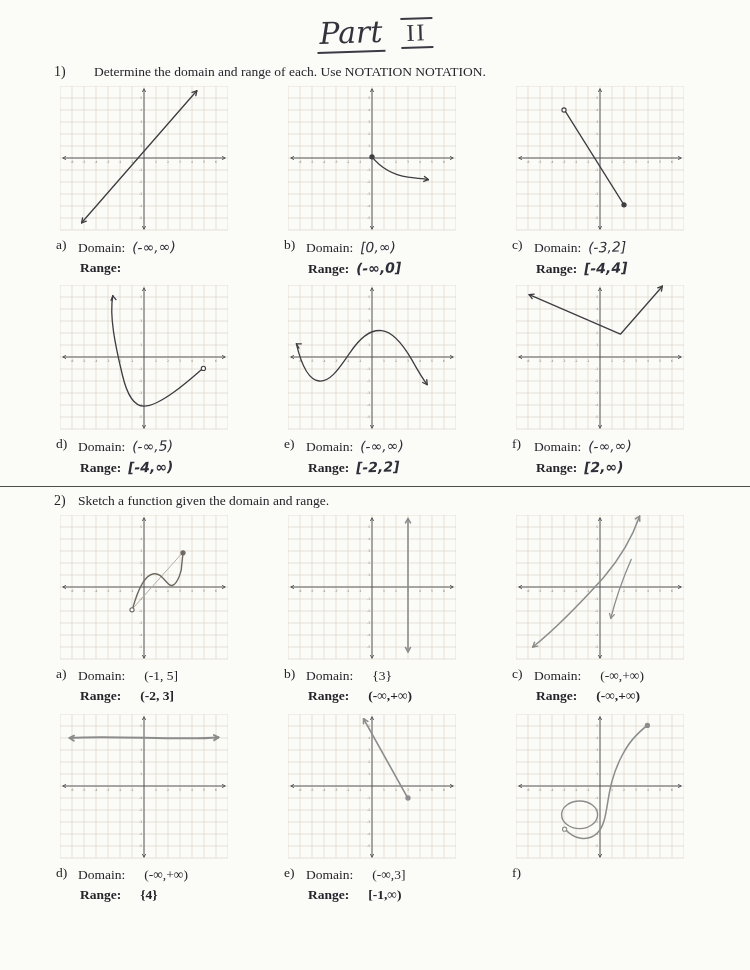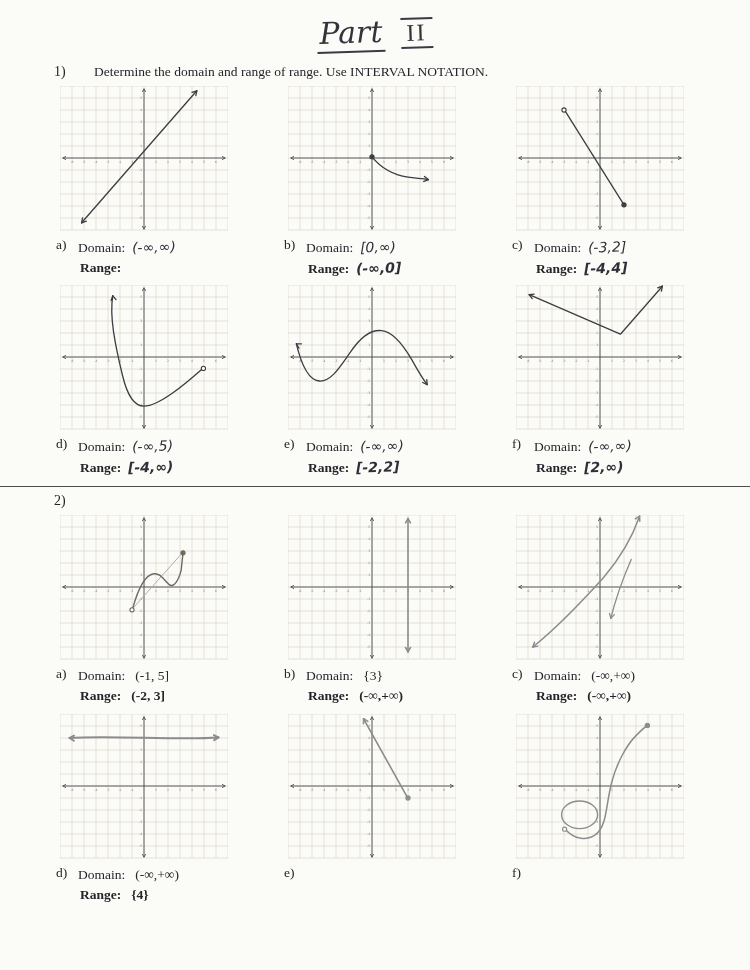--- a/index.html
+++ b/index.html
@@ -60,39 +60,39 @@
   .lbl{margin-right:4px;}
   .hand{
     font-family:"DejaVu Sans", sans-serif;
     font-style:italic;
     font-size:14px;
     color:#2f2f3a;
     display:inline-block;
     transform:rotate(-1.5deg);
     margin-left:3px;
   }
-  .printed{margin-left:6px;}
+  .printed{margin-left:15px;}
   hr.divider{
     border:none;
     border-top:1.5px solid #4d4d4d;
     margin:8px 0 6px 0;
     width:100%;
   }
 </style>
 </head>
 <body>
 
 <div class="title-row">
   <span class="pt-word">Part</span>
   <span class="pt-num">II</span>
 </div>
 
 <div class="prob-head">
   <span class="pnum">1)</span>
-  <span class="ptext">Determine the domain and range of range.  Use INTERVAL NOTATION.</span>
+  <span class="ptext">Determine the domain and range of each.  Use NOTATION NOTATION.</span>
 </div>
 
 <div class="graph-grid">
   <div class="cell">
     <div class="graph"><svg viewBox="0 0 168 146" width="168" height="146">
           <line x1="0" y1="0" x2="0" y2="144" stroke="#d8d0c2" stroke-width="0.6"></line>
           <line x1="12" y1="0" x2="12" y2="144" stroke="#d8d0c2" stroke-width="0.6"></line>
           <line x1="24" y1="0" x2="24" y2="144" stroke="#d8d0c2" stroke-width="0.6"></line>
           <line x1="36" y1="0" x2="36" y2="144" stroke="#d8d0c2" stroke-width="0.6"></line>
           <line x1="48" y1="0" x2="48" y2="144" stroke="#d8d0c2" stroke-width="0.6"></line>
@@ -543,20 +543,21 @@
         <div class="rng"><span class="lbl">Range:</span><span class="hand">[2,∞)</span></div>
       </div>
     </div>
   </div>
 </div>
 
 <hr class="divider">
 
 <div class="prob-head">
   <span class="pnum" style="width:24px">2)</span>
+  <span class="ptext">Sketch a function given the domain and range.</span>
 </div>
 
 <div class="graph-grid">
   <div class="cell">
     <div class="graph"><svg viewBox="0 0 168 146" width="168" height="146">
           <line x1="0" y1="0" x2="0" y2="144" stroke="#d8d0c2" stroke-width="0.6"></line>
           <line x1="12" y1="0" x2="12" y2="144" stroke="#d8d0c2" stroke-width="0.6"></line>
           <line x1="24" y1="0" x2="24" y2="144" stroke="#d8d0c2" stroke-width="0.6"></line>
           <line x1="36" y1="0" x2="36" y2="144" stroke="#d8d0c2" stroke-width="0.6"></line>
           <line x1="48" y1="0" x2="48" y2="144" stroke="#d8d0c2" stroke-width="0.6"></line>
@@ -924,20 +925,24 @@
           <text x="144" y="76.8" font-size="3.1" fill="#8a8274" text-anchor="middle" font-family="DejaVu Sans, sans-serif">5</text>
           <text x="82.2" y="13.1" font-size="3.1" fill="#8a8274" text-anchor="end" font-family="DejaVu Sans, sans-serif">5</text>
           <text x="156" y="76.8" font-size="3.1" fill="#8a8274" text-anchor="middle" font-family="DejaVu Sans, sans-serif">6</text>
           <path d="M 119.4 83.4 L 75.6 4.8" fill="none" stroke="#8c8c8c" stroke-width="1.6" stroke-linecap="round" stroke-linejoin="round"></path>
           <line x1="75.6" y1="4.800000000000011" x2="75.51273796781358" y2="9.799238475781967" stroke="#8c8c8c" stroke-width="1.6" stroke-linecap="round"></line>
           <line x1="75.6" y1="4.800000000000011" x2="79.88583650351056" y2="7.375190374550282" stroke="#8c8c8c" stroke-width="1.6" stroke-linecap="round"></line>
           <circle cx="120" cy="84" r="2.1" fill="#8c8c8c" stroke="#8c8c8c" stroke-width="1.1"></circle>
         </svg></div>
     <div class="ans">
       <span class="itm">e)</span>
+      <div class="ans-lines">
+        <div><span class="lbl">Domain:</span><span class="printed">(-∞,3]</span></div>
+        <div class="rng"><span class="lbl">Range:</span><span class="printed">[-1,∞)</span></div>
+      </div>
     </div>
   </div>
   <div class="cell">
     <div class="graph"><svg viewBox="0 0 168 146" width="168" height="146">
           <line x1="0" y1="0" x2="0" y2="144" stroke="#d8d0c2" stroke-width="0.6"></line>
           <line x1="12" y1="0" x2="12" y2="144" stroke="#d8d0c2" stroke-width="0.6"></line>
           <line x1="24" y1="0" x2="24" y2="144" stroke="#d8d0c2" stroke-width="0.6"></line>
           <line x1="36" y1="0" x2="36" y2="144" stroke="#d8d0c2" stroke-width="0.6"></line>
           <line x1="48" y1="0" x2="48" y2="144" stroke="#d8d0c2" stroke-width="0.6"></line>
           <line x1="60" y1="0" x2="60" y2="144" stroke="#d8d0c2" stroke-width="0.6"></line>

